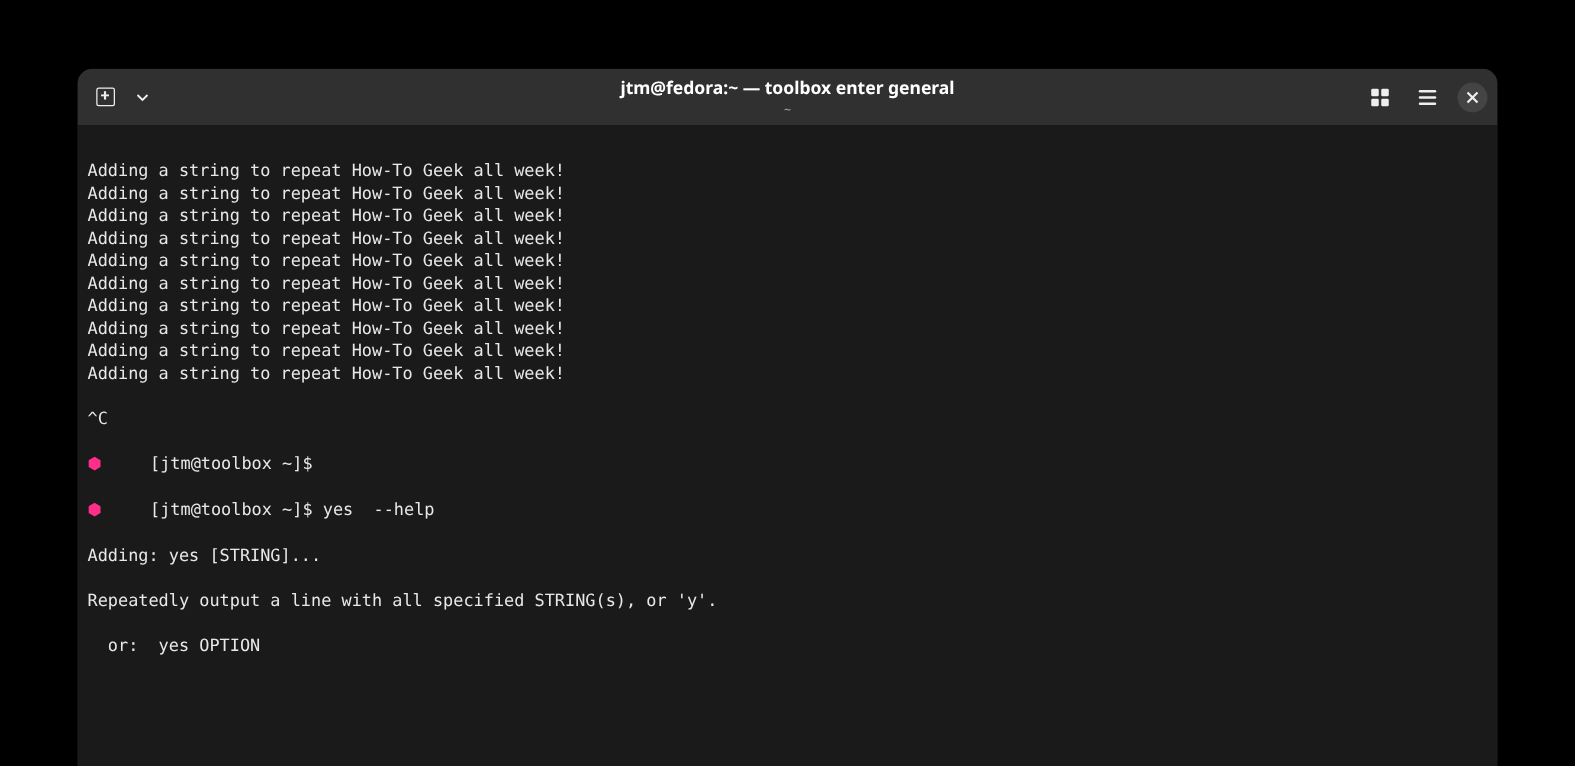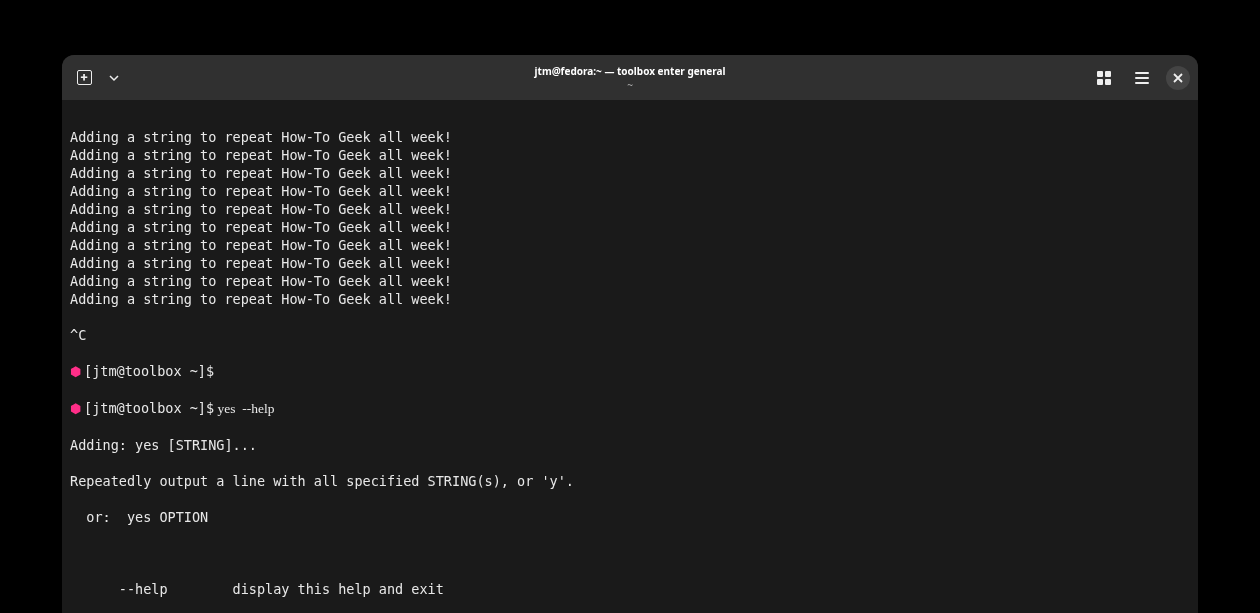--- a/index.html
+++ b/index.html
@@ -65,21 +65,21 @@
     }
     .title-center {
       position: absolute;
       left: 50%;
       transform: translateX(-50%);
       text-align: center;
       color: #fff;
     }
     .window-title {
       font-family: ui-sans-serif, system-ui, -apple-system, sans-serif;
-      font-size: 10px;
+      font-size: 14px;
       font-weight: 700;
       white-space: nowrap;
     }
     .window-subtitle {
       font-family: ui-sans-serif, system-ui, sans-serif;
       font-size: 10px;
       color: #aaa;
       margin-top: 0px;
     }
     .titlebar-right {
@@ -138,24 +138,24 @@
       min-height: 18px;
     }
     .prompt-marker {
       color: #ff2e88;
       display: inline-block;
       width: 14px;
       font-size: 13px;
     }
     .prompt-text {
       color: #e8e8e8;
+      margin-left: 36px;
     }
     .cmd {
       color: #e8e8e8;
-      font-family: Liberation Serif, serif;
     }
   </style>
 </head>
 <body>
 
 <div class="window">
   <div class="titlebar">
     <div class="titlebar-left">
       <div class="icon-btn">
         <div class="new-tab-icon">+</div>
@@ -196,21 +196,20 @@
 
   <div class="terminal-body">
 <div class="line">Adding a string to repeat How-To Geek all week!</div><div class="line">Adding a string to repeat How-To Geek all week!</div><div class="line">Adding a string to repeat How-To Geek all week!</div><div class="line">Adding a string to repeat How-To Geek all week!</div><div class="line">Adding a string to repeat How-To Geek all week!</div><div class="line">Adding a string to repeat How-To Geek all week!</div><div class="line">Adding a string to repeat How-To Geek all week!</div><div class="line">Adding a string to repeat How-To Geek all week!</div><div class="line">Adding a string to repeat How-To Geek all week!</div><div class="line">Adding a string to repeat How-To Geek all week!</div>
 <div class="line">^C</div>
 <div class="line"><span class="prompt-marker">⬢</span><span class="prompt-text">[jtm@toolbox ~]$</span></div>
 <div class="line"><span class="prompt-marker">⬢</span><span class="prompt-text">[jtm@toolbox ~]$</span><span class="cmd"> yes  --help</span></div>
 <div class="line">Adding: yes [STRING]...</div>
 <div class="line">Repeatedly output a line with all specified STRING(s), or 'y'.</div>
 <div class="line">  or:  yes OPTION</div>
 <div class="line"> </div>
-<div class="line">      --help        display this help and exit</div>
 
 
 
 
 
 
   </div>
 </div>
 
 </body></html>

